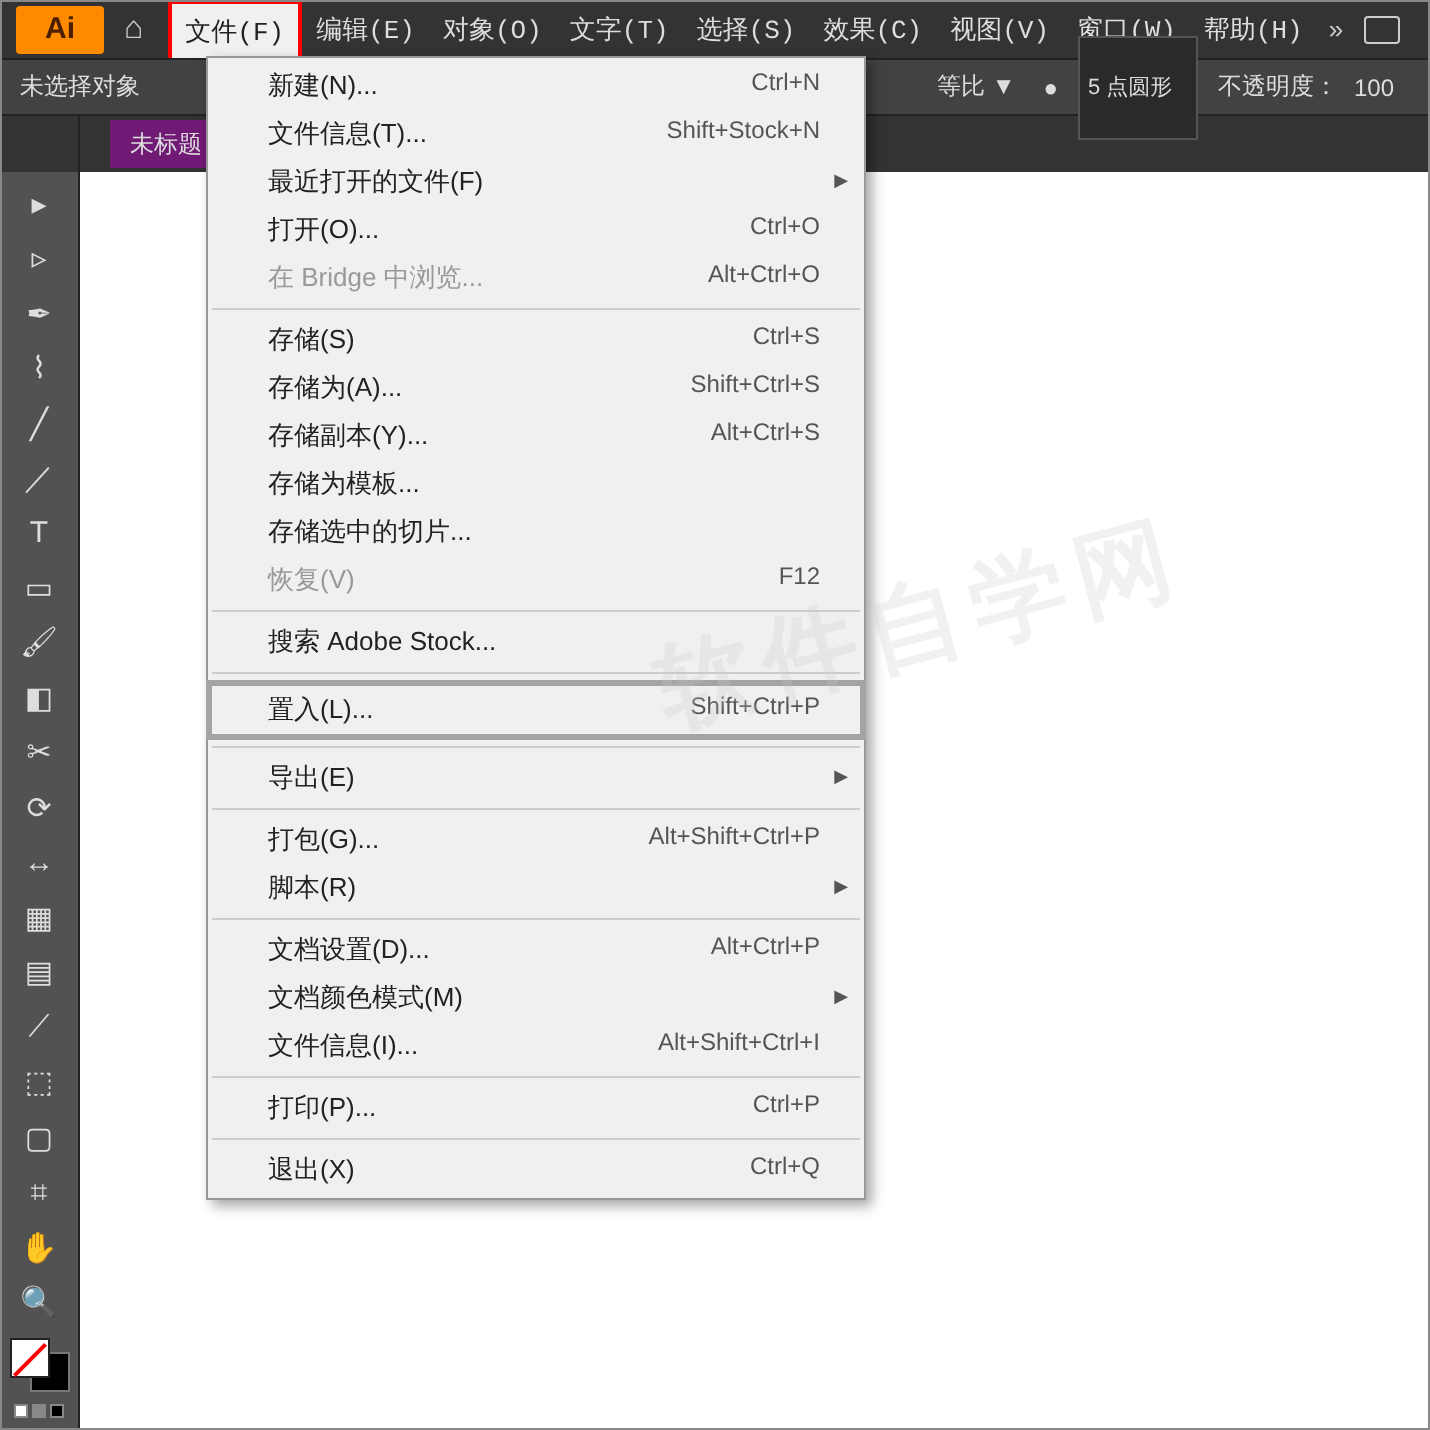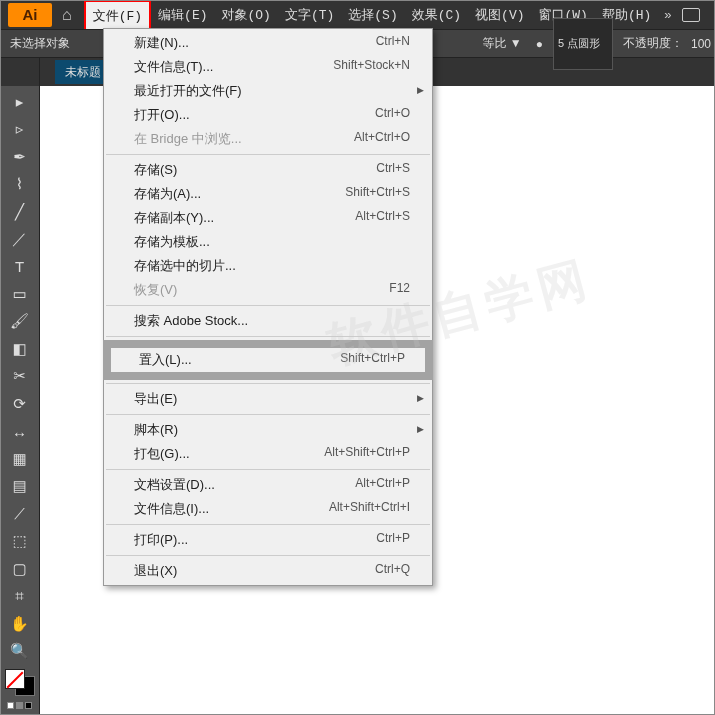--- a/index.html
+++ b/index.html
@@ -15,40 +15,40 @@
     .screen-icon { width: 18px; height: 14px; border: 1.5px solid #ccc; margin-left: 10px; border-radius: 2px; }
     
     .options-bar { height: 28px; background: #424242; display: flex; align-items: center; padding-left: 10px; border-bottom: 1px solid #222; }
     .no-sel { color: #ddd; font-size: 12px; }
     .opt-item { color: #ddd; font-size: 12px; margin-left: 8px; display: flex; align-items: center; }
     .opt-input { background: #2a2a2a; color: #ddd; border: 1px solid #555; font-size: 11px; padding: 19px 4px; margin: 0 2px; }
     
     .tab-bar { height: 28px; background: #333333; display: flex; align-items: center; }
     .tool-gutter { width: 40px; height: 100%; background: #333; border-right: 1px solid #222; }
     .tab-gap { width: 15px; }
-    .doc-tab { color: #ddd; font-size: 12px; padding: 0 10px; height: 24px; display: flex; align-items: center; background: #0c4a6e; }
+    .doc-tab { color: #ddd; font-size: 12px; padding: 0 10px; height: 24px; display: flex; align-items: center; background: #701a75; }
     
     .main-area { position: absolute; left: 0; top: 86px; right: 0; bottom: 0; display: flex; }
     .tool-panel { width: 40px; background: #525252; display: flex; flex-direction: column; padding-top: 2px; border-right: 1px solid #222; }
     .tool-btn { width: 36px; height: 28px; margin: 1px auto; display: flex; align-items: center; justify-content: center; color: #ddd; font-size: 15px; cursor: pointer; }
     .color-swatches { margin: 4px auto; position: relative; width: 30px; height: 30px; }
     .swatch-fg { position: absolute; width: 20px; height: 20px; background: #fff; border: 1px solid #222; top: 0; left: 0; z-index: 2; }
     .swatch-fg::after { content: ""; position: absolute; left: -2px; right: -2px; top: 50%; border-top: 2px solid red; transform: rotate(-45deg); }
     .swatch-bg { position: absolute; width: 20px; height: 20px; background: #000; border: 1px solid #777; bottom: 0; right: 0; }
     .mini-swatches { display: flex; gap: 2px; margin: 2px auto 6px; justify-content: center; }
     .mini-sw { width: 7px; height: 7px; border: 1px solid #888; }
     
     .canvas { flex: 1; background: #fff; }
     
     .dropdown { position: absolute; left: 103px; top: 28px; width: 330px; background: #f0f0f0; border: 1px solid #999; box-shadow: 3px 3px 6px rgba(0,0,0,0.35); z-index: 100; padding: 2px 0; }
     .dd-item { display: flex; justify-content: space-between; padding: 3px 22px 3px 30px; font-size: 13px; color: #222; cursor: pointer; position: relative; }
     .dd-item.disabled { color: #999; text-align: right; }
     .dd-item.has-sub::after { content: "▶"; position: absolute; right: 8px; font-size: 9px; color: #555; top: 6px; }
     .dd-sep { height: 1px; background: #ccc; margin: 3px 2px; }
-    .dd-highlight { border: 8px solid #a3a3a3; margin: 0 -1px; }
+    .dd-highlight { border: 3px solid #a3a3a3; margin: 0 -1px; }
     .dd-highlight .dd-item { padding-left: 28px; padding-right: 20px; }
     .dd-shortcut { color: #555; font-size: 12px; }
     
     .watermark { position: absolute; right: 120px; top: 280px; font-size: 48px; color: rgba(200,200,200,0.25); transform: rotate(-15deg); pointer-events: none; font-weight: bold; letter-spacing: 6px; z-index: 200; }
     .outer-border { position: absolute; inset: 0; border: 1px solid #888; pointer-events: none; }
   </style>
 </head>
 <body>
 
 <div class="top-bar">
@@ -70,21 +70,21 @@
 </div>
 
 <div class="options-bar">
   <span class="no-sel">未选择对象</span>
   <span class="opt-item" style="margin-left:auto;margin-right:6px;">等比 ▼</span>
   <span class="opt-item">●</span>
   <span class="opt-item">
       <input class="opt-input" style="width: 60px;" value="5 点圆形">
     </span>
   <span class="opt-item">不透明度：</span>
-  <span class="opt-item" style="margin-right:4px">100</span>
+  <span class="opt-item" style="margin-right:18px">100</span>
 </div>
 
 <div class="tab-bar">
   <div class="tool-gutter"></div>
   <div class="tab-gap"></div>
   <div class="doc-tab">未标题</div>
 </div>
 
 <div class="main-area">
   <div class="tool-panel" id="tool-panel">
@@ -174,32 +174,35 @@
       <div class="dd-item">
         <span>置入(L)...</span>
         <span class="dd-shortcut">Shift+Ctrl+P</span>
       </div>
     </div>
     <div class="dd-sep"></div>
     <div class="dd-item has-sub">
       <span>导出(E)</span>
     </div>
     <div class="dd-sep"></div>
-    <div class="dd-item has-sub">
-      <span>脚本(R)</span>
-    </div>
     <div class="dd-item">
       <span>打包(G)...</span>
       <span class="dd-shortcut">Alt+Shift+Ctrl+P</span>
     </div>
+    <div class="dd-item has-sub">
+      <span>脚本(R)</span>
+    </div>
     <div class="dd-sep"></div>
     <div class="dd-item">
       <span>文档设置(D)...</span>
       <span class="dd-shortcut">Alt+Ctrl+P</span>
     </div>
+    <div class="dd-item has-sub">
+      <span>文档颜色模式(M)</span>
+    </div>
     <div class="dd-item">
       <span>文件信息(I)...</span>
       <span class="dd-shortcut">Alt+Shift+Ctrl+I</span>
     </div>
     <div class="dd-sep"></div>
     <div class="dd-item">
       <span>打印(P)...</span>
       <span class="dd-shortcut">Ctrl+P</span>
     </div>
     <div class="dd-sep"></div>

